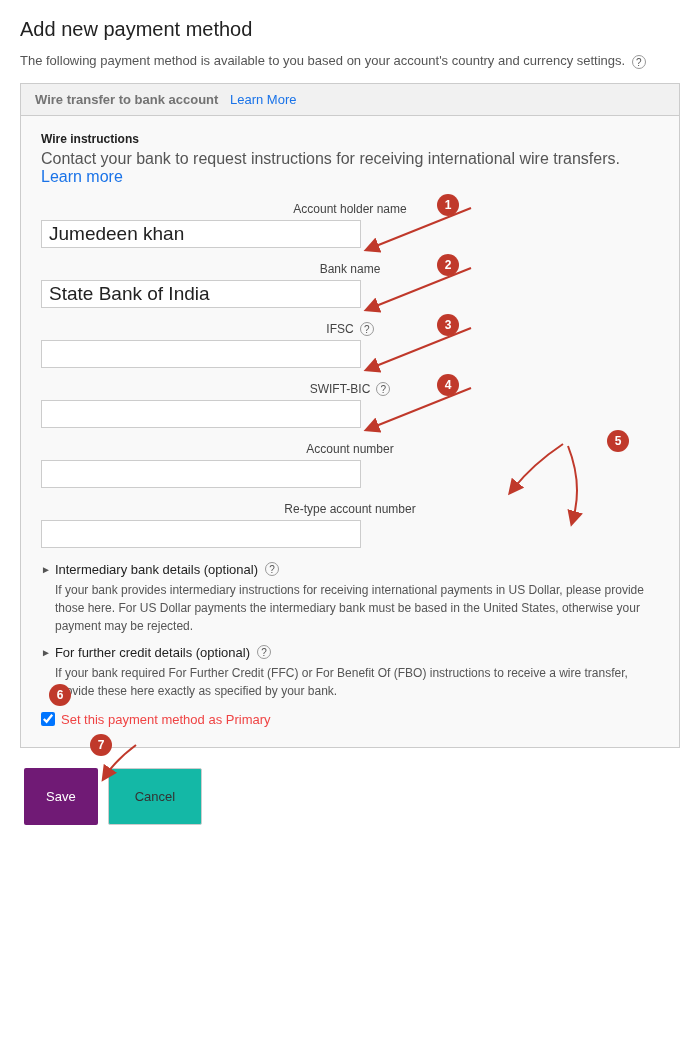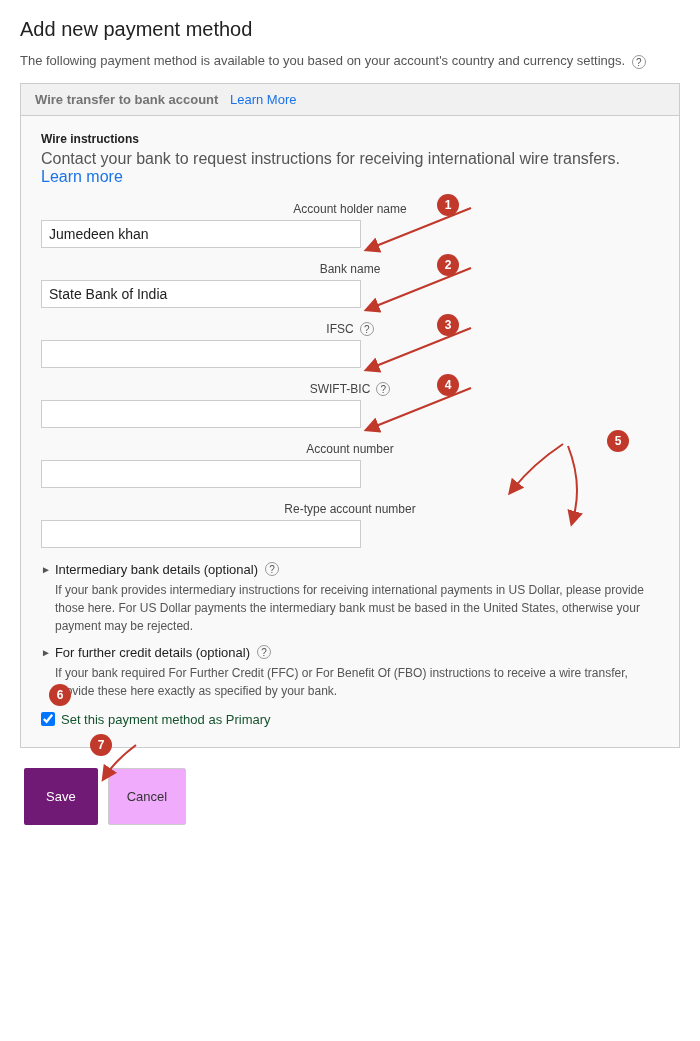--- a/index.html
+++ b/index.html
@@ -88,21 +88,21 @@
       display: flex;
       align-items: center;
       gap: 3px;
       justify-content: center;
     }
     .field-input {
       width: 320px;
       height: 28px;
       border: 1px solid #ccc;
       padding: 4px 7px;
-      font-size: 14px;
+      font-size: 19px;
       color: #222;
       background: #fff;
       outline: none;
     }
     .collapsible-section {
       margin: 10px 0 4px 0;
     }
     .collapsible-header {
       font-size: 13px;
       color: #222;
@@ -128,42 +128,42 @@
       align-items: center;
       gap: 6px;
       margin: 12px 0 0 0;
     }
     .checkbox-row input[type="checkbox"] {
       width: 14px;
       height: 14px;
     }
     .checkbox-label {
       font-size: 13px;
-      color: #14532d;
+      color: #ef4444;
     }
     .button-row {
       display: flex;
       gap: 10px;
       margin-top: 20px;
       padding-left: 4px;
     }
     .btn-save {
       background: #701a75;
       color: #fff;
       border: none;
       padding: 21px 22px;
       font-size: 13px;
       cursor: pointer;
       border-radius: 2px;
     }
     .btn-cancel {
-      background: #f0abfc;
+      background: #14b8a6;
       color: #333;
       border: 1px solid #ccc;
-      padding: 7px 18px;
+      padding: 7px 26px;
       font-size: 13px;
       cursor: pointer;
       border-radius: 2px;
     }
 
     
     .annotation {
       position: absolute;
       width: 22px;
       height: 22px;

